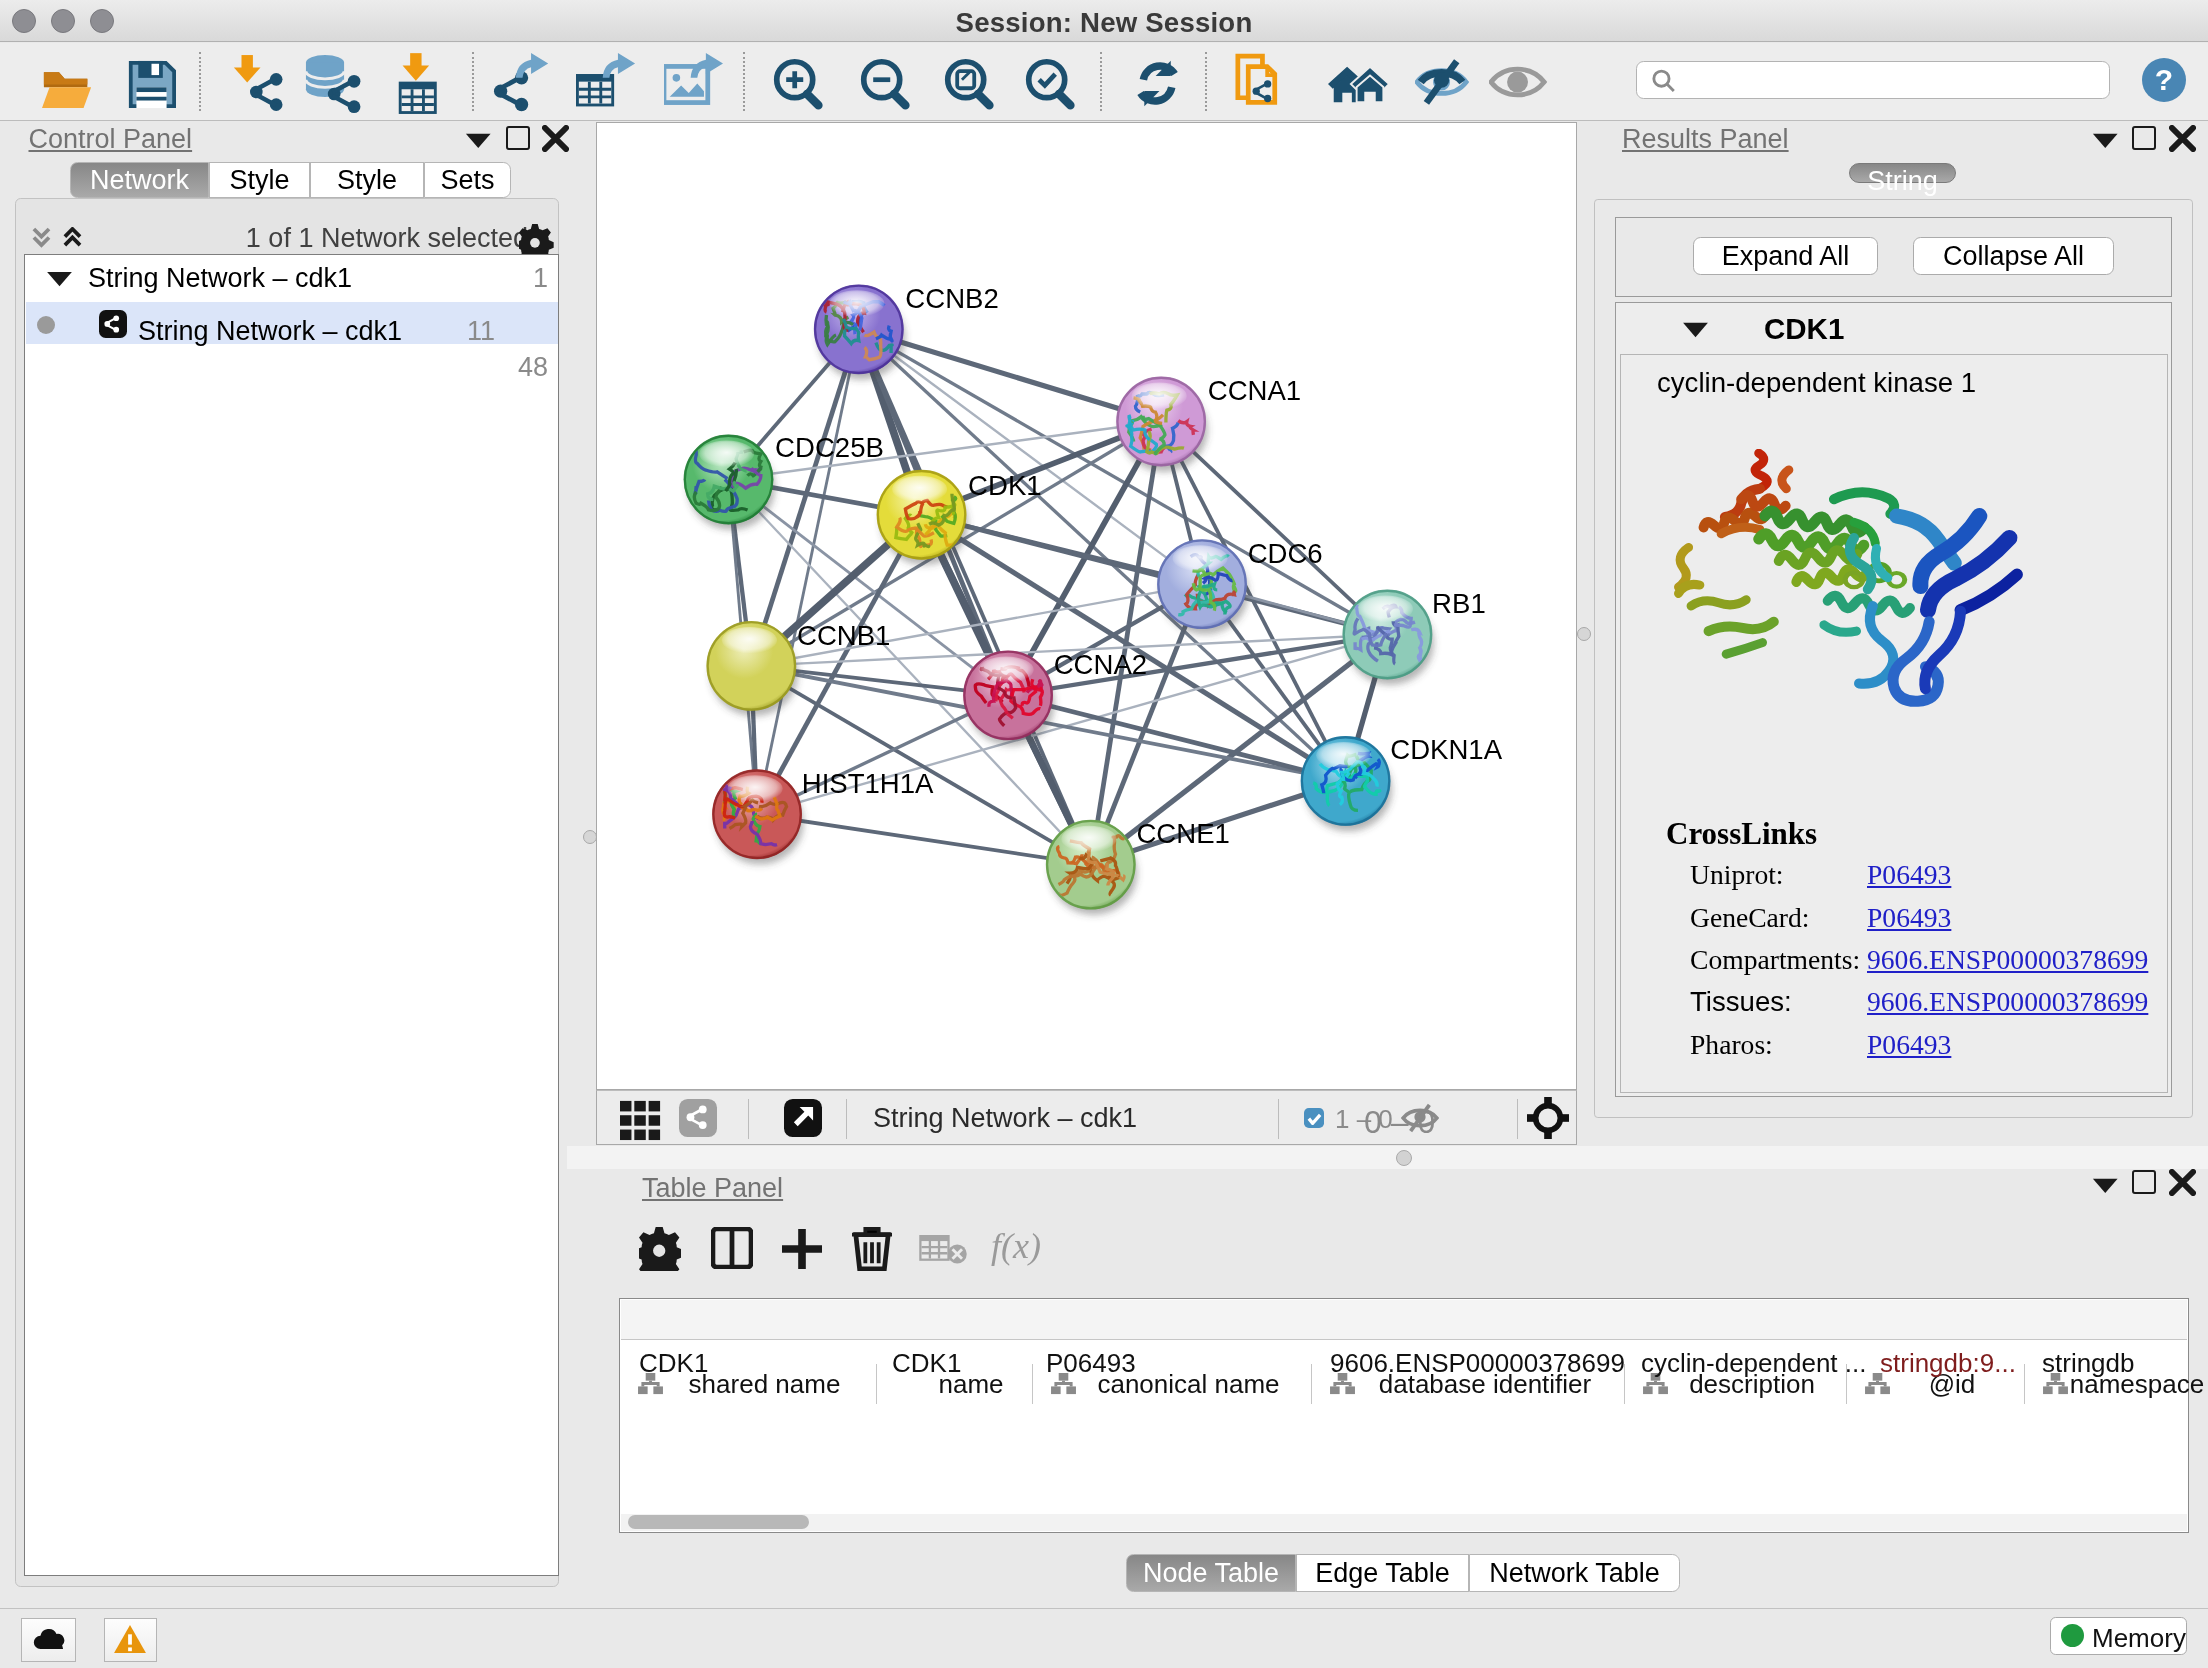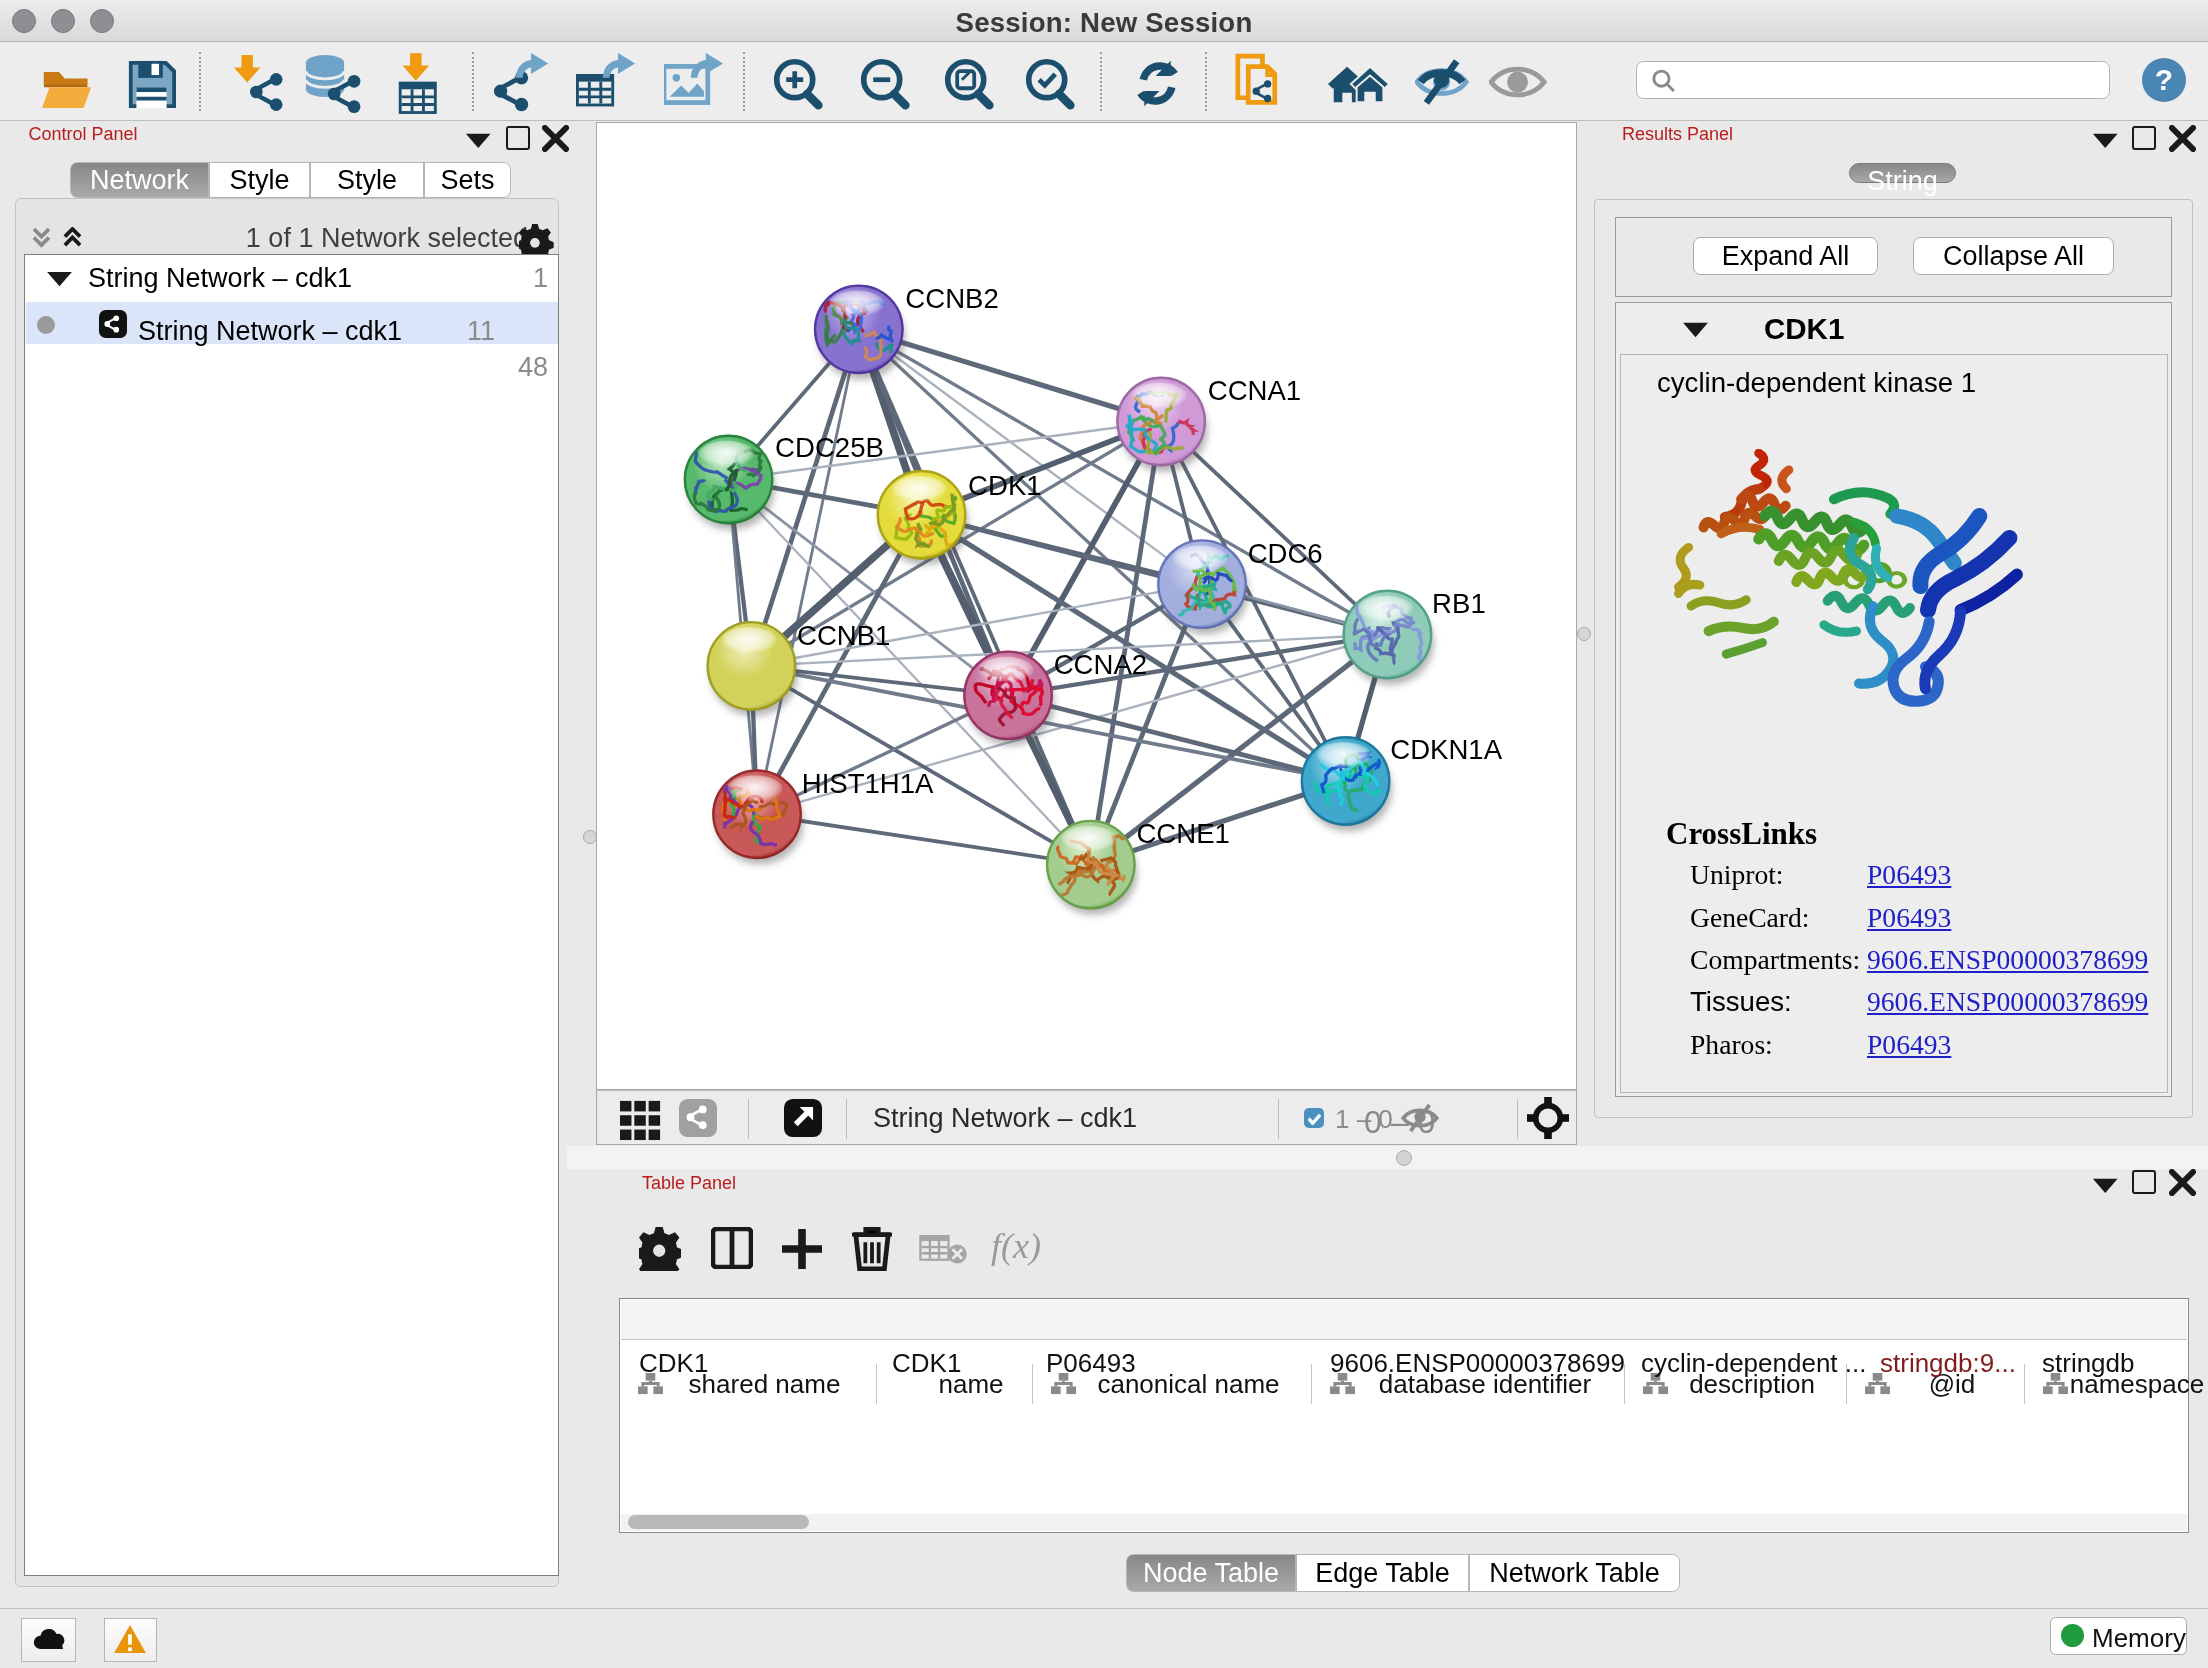--- a/index.html
+++ b/index.html
@@ -1,21 +1,21 @@
 <!DOCTYPE html>
 <html style="font-size:15px"><head><meta charset="utf-8"><style>
 * { margin:0; padding:0; box-sizing:border-box; }
 html,body { width:2208px; height:1668px; font-family:"Liberation Sans", sans-serif; background:#e9e9e9; overflow:hidden; }
 .abs { position:absolute; }
 .titlebar { left:0; top:0; width:2208px; height:42px; background:linear-gradient(#ececec,#d9d9d9); border-bottom:1px solid #b1b1b1; }
 .tl { width:24px; height:24px; border-radius:50%; background:#8e8e93; border:1px solid #79797e; top:8.6px; }
 .title { width:100%; text-align:center; top:6.7px; font-size:27.6px; color:#3a3a3a; font-weight:bold; letter-spacing:0.2px;}
 .toolbar { left:0; top:43px; width:2208px; height:78px; background:#ededed; border-bottom:1px solid #bcbcbc; }
 .tsep { top:9.5px; height:59px; width:0px; border-left:2.9px dotted #9a9a9a; }
-.panelhead { font-size:18px; color:#b91c1c; }
+.panelhead { font-size:27px; color:#737373;text-decoration:underline; }
 .tab { display:inline-block; height:36px; line-height:34px; text-align:center; font-size:27px; background:#fff; border:1px solid #b5b5b5; color:#000; vertical-align:top;}
 .tabsel { background:linear-gradient(#878787,#a9a9a9); color:#fff; }
 .listbox { background:#fff; border:1.9px solid #7d7d7d; }
 .gray { color:#8a8a8a; }
 </style>
 </head><body>
 <div class="abs titlebar"></div>
 <div class="abs tl" style="left:12.4px;"></div>
 <div class="abs tl" style="left:51px;"></div>
 <div class="abs tl" style="left:90px;"></div>

